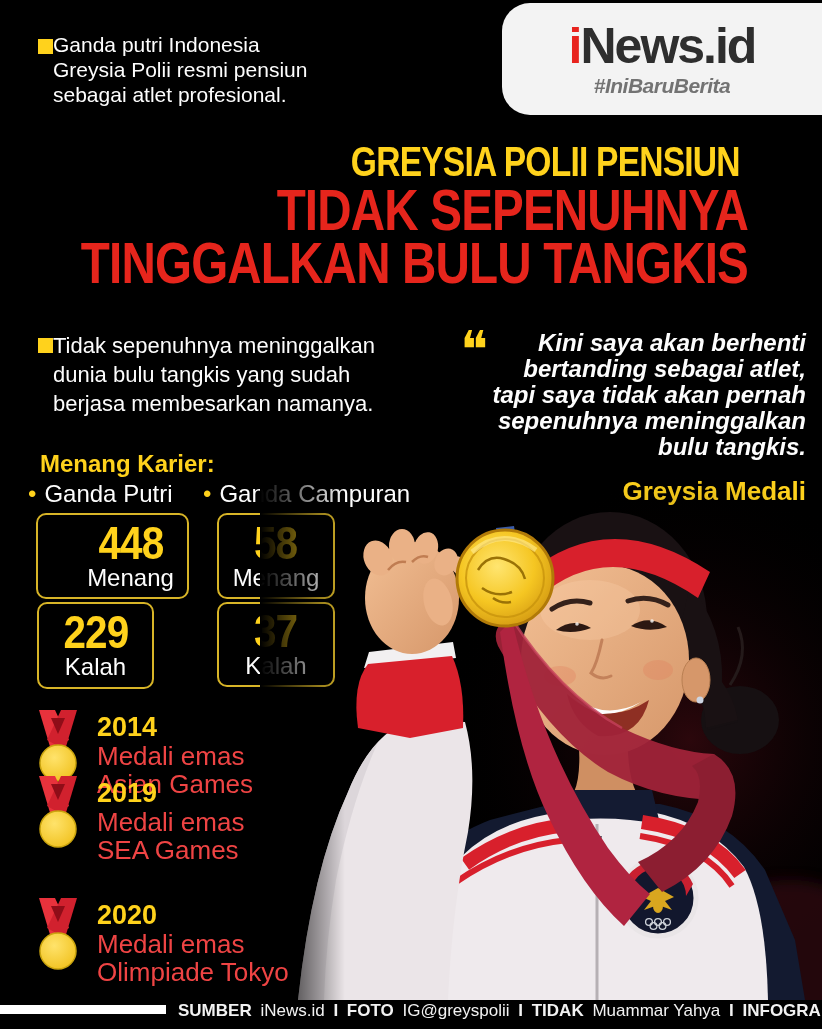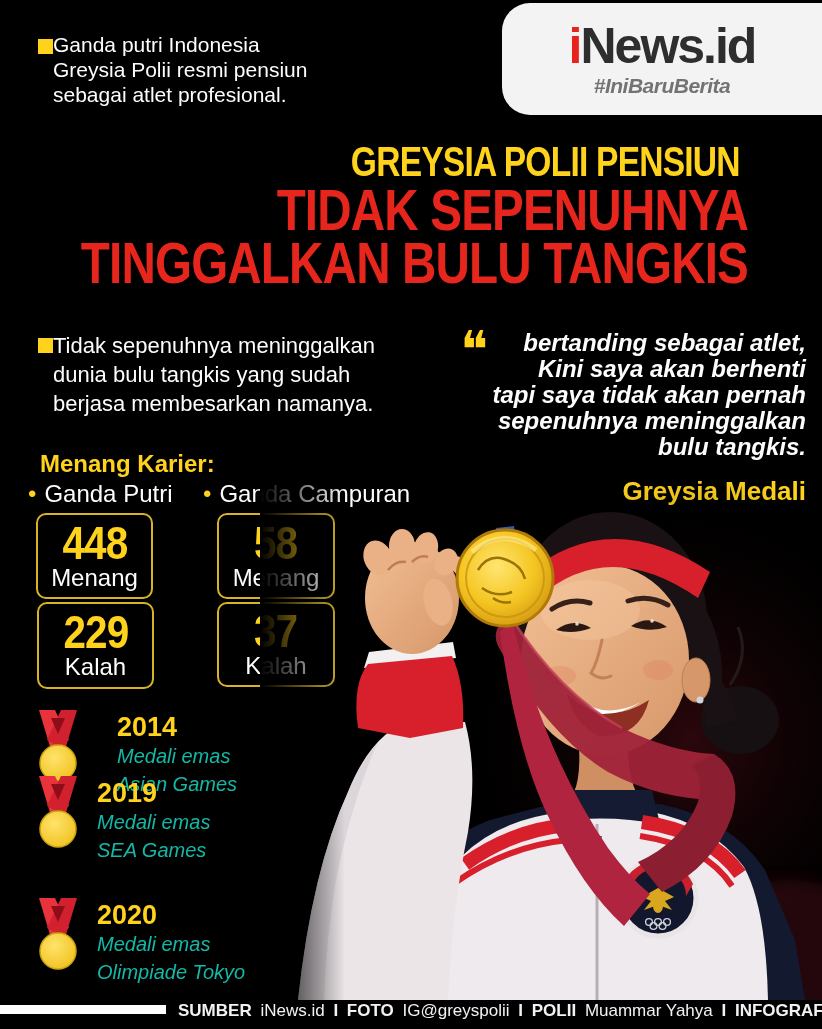--- a/index.html
+++ b/index.html
@@ -46,36 +46,36 @@
   
   .career-title{position:absolute; left:40px; top:450px; color:#ffd21c; font-size:24px; font-weight:700;}
   .cat{position:absolute; top:480px; font-size:24px; color:#fdfdfd; white-space:nowrap;}
   .cat .dot{color:#ffd21c; margin-right:8px; font-size:24px;}
   .cat1{left:28px;}
   .cat2{left:203px;}
   .statbox{
     position:absolute; width:113px; height:82px; border:2px solid #d7b427; border-radius:10px;
     display:flex; flex-direction:column; align-items:center; justify-content:center;
   }
-  .b1{left:36px;  top:513px;}
+  .b1{left:36px;  top:513px;padding-left:36px;}
   .b2{left:217px; top:513px; width:114px;}
   .b3{left:37px;  top:602px; height:83px;}
   .b4{left:217px; top:602px; width:114px; height:81px;}
   .num{
     color:#ffd21c; font-size:46px; font-weight:700; line-height:42px;
     transform:scaleX(0.88); transform-origin:50% 50%; letter-spacing:-1px;
   }
   .lbl{color:#fdfdfd; font-size:24px; line-height:26px; margin-top:1px;}
   
   .medal-row{position:absolute; left:35px; display:flex;}
-  .m1{top:710px;gap:20px;} .m2{top:776px;} .m3{top:898px;}
+  .m1{top:710px;} .m2{top:776px;} .m3{top:898px;}
   .medal-ic{flex:0 0 auto;}
   .medal-text{margin-left:16px; margin-top:2px;}
   .year{color:#ffd21c; font-size:27px; font-weight:700; line-height:30px;}
-  .mline{color:#14b8a6; font-size:20px; line-height:28px;font-style:italic;}
+  .mline{color:#ef4444; font-size:26px; line-height:28px;}
   
   .photo{position:absolute; left:260px; top:470px; width:562px; height:530px;}
   
   .footer{
     position:absolute; left:0; bottom:0; width:822px; height:29px; background:#000;
   }
   .fbar{position:absolute; left:0; top:5px; width:166px; height:9px; background:#fff;}
   .ftext{
     position:absolute; left:178px; top:1px; font-size:17px; color:#f2f2f2; white-space:nowrap;
   }
@@ -114,22 +114,22 @@
     <div class="intro-text">
       <div>Tidak sepenuhnya meninggalkan</div>
       <div>dunia bulu tangkis yang sudah</div>
       <div>berjasa membesarkan namanya.</div>
     </div>
   </div>
 
   <div class="quote">
     <span class="q-icon">❝</span>
     <div class="q-lines">
+      <div>Kini saya akan berhenti</div>
       <div>bertanding sebagai atlet,</div>
-      <div>Kini saya akan berhenti</div>
       <div>tapi saya tidak akan pernah</div>
       <div>sepenuhnya meninggalkan</div>
       <div>bulu tangkis.</div>
     </div>
     <div class="q-attr">Greysia Medali</div>
   </div>
 
   <div class="career-title">Menang Karier:</div>
 
   <div class="cat cat1">
@@ -345,21 +345,21 @@
 
   <div class="footer">
     <span class="fbar"></span>
     <span class="ftext">
       <b>SUMBER</b>
       <span>iNews.id</span>
       <b>I</b>
       <b>FOTO</b>
       <span>IG@greyspolii</span>
       <b>I</b>
-      <b>POLII</b>
+      <b>TIDAK</b>
       <span>Muammar Yahya</span>
       <b>I</b>
       <b>INFOGRAFIS</b>
       
     </span>
   </div>
 
 </div>
 
 </body></html>

